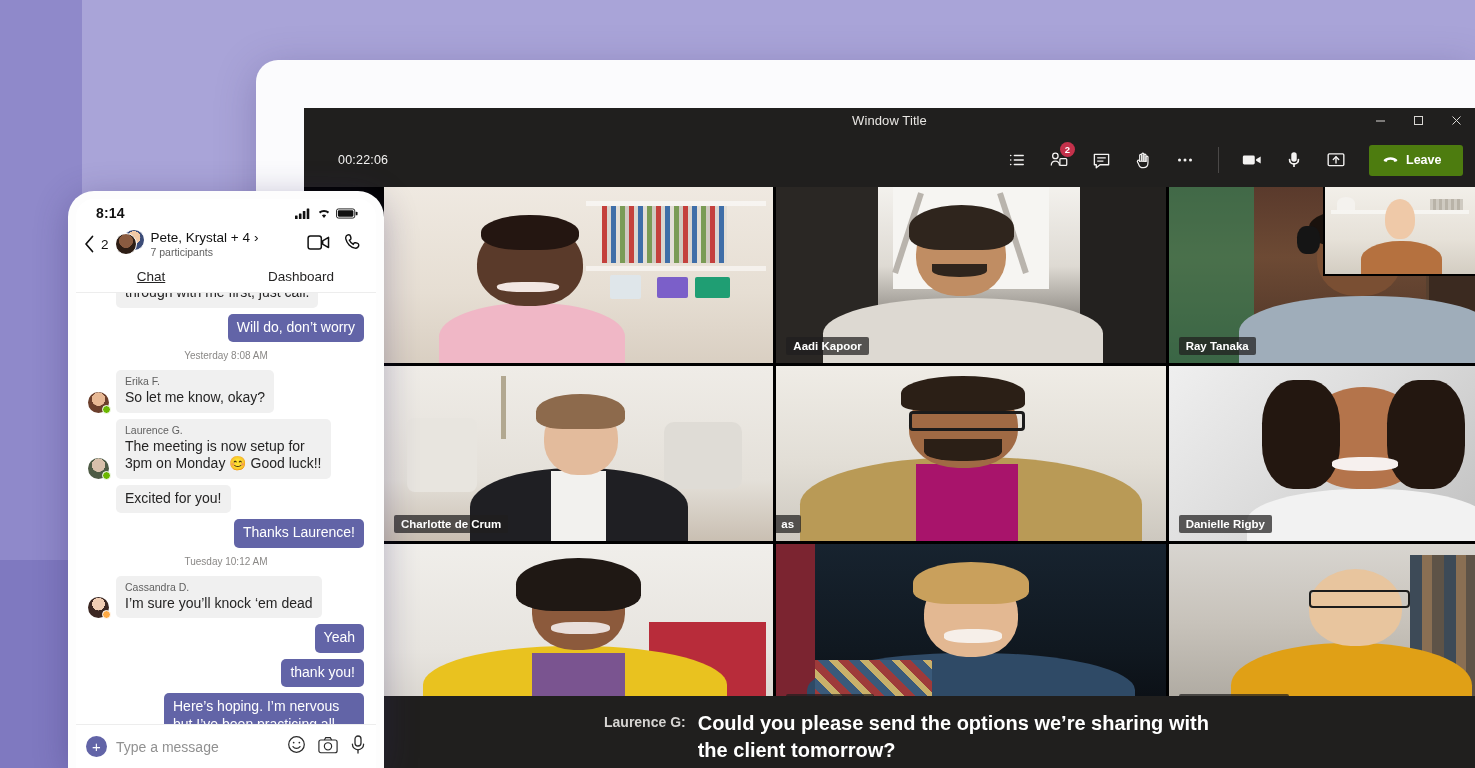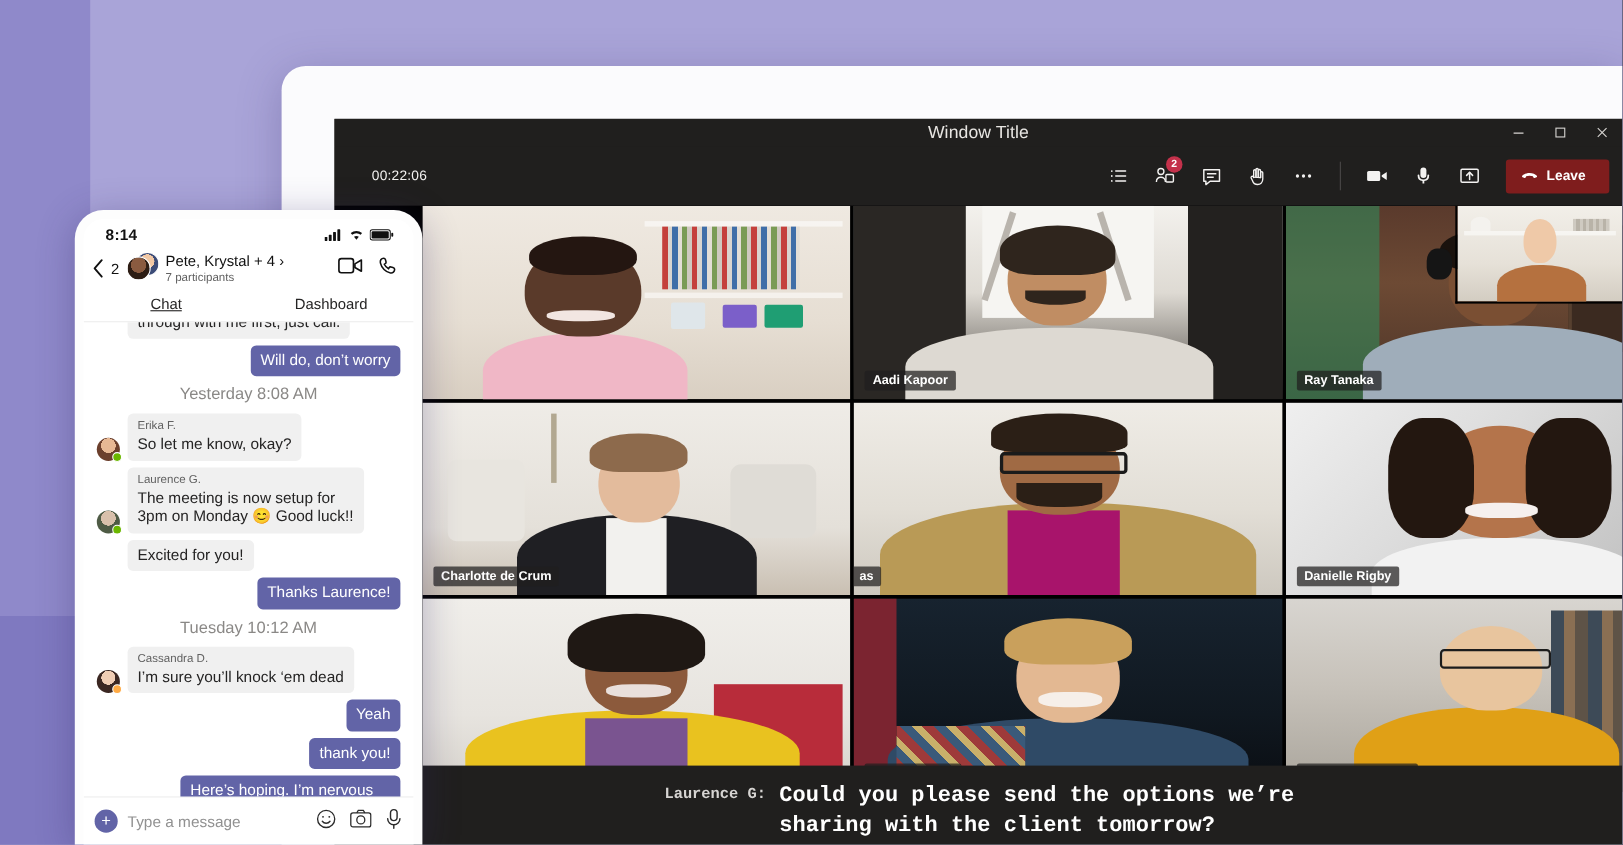--- a/index.html
+++ b/index.html
@@ -34,21 +34,21 @@
     position: absolute; left: 48px; top: 48px; right: 0; bottom: 0;
     background: #201f1e;
     overflow: hidden;
   }
 
   
   .win-titlebar {
     position: relative; height: 25px; background: #201f1e;
     display: flex; align-items: center; justify-content: center;
   }
-  .win-title { color: #e8e6e3; font-size: 16px; letter-spacing: .1px; }
+  .win-title { color: #e8e6e3; font-size: 13px; letter-spacing: .1px; }
   .win-ctrls { position: absolute; right: 0; top: 0; height: 25px; display: flex; }
   .win-ctrl {
     width: 38px; height: 25px; display: flex; align-items: center; justify-content: center;
     color: #d8d6d3;
   }
   .win-ctrl svg { display: block; }
 
   
   .meet-bar {
     height: 54px; background: #201f1e; display: flex; align-items: center;
@@ -63,21 +63,21 @@
   .tbtn svg { display: block; }
   .badge {
     position: absolute; top: -1px; right: 3px;
     min-width: 15px; height: 15px; border-radius: 8px;
     background: #c4314b; color: #fff; font-size: 9.5px; font-weight: bold;
     display: flex; align-items: center; justify-content: center; padding: 0 3px;
   }
   .tsep { width: 1px; height: 26px; background: #4a4847; margin: 0 10px; }
   .leave-btn {
     margin-left: 10px; height: 31px; min-width: 94px; padding: 0 13px;
-    background: #7f1d1d; color: #fff; border: 0; border-radius: 3px;
+    background: #4d7c0f; color: #fff; border: 0; border-radius: 3px;
     display: flex; align-items: center; gap: 7px;
     font-size: 12.5px; font-weight: bold; font-family: "Liberation Sans", sans-serif;
   }
 
   
   .grid-wrap { position: relative; background: #000; height: 533px; overflow: hidden; }
   .vgrid {
     display: grid;
     grid-template-columns: repeat(3, 1fr);
     grid-template-rows: repeat(3, 1fr);
@@ -107,21 +107,21 @@
     position: absolute; border-radius: 48% 48% 0 0;
   }
   .ph .shelf { position: absolute; background: rgba(255,255,255,.55); }
 
   
   .caption-bar {
     position: absolute; left: 0; right: 0; bottom: 0; height: 72px;
     background: #201f1e; display: flex; align-items: flex-start;
     padding: 14px 0 0 0;
   }
-  .caption-inner { display: flex; gap: 12px; padding-left: 300px; font-family: Liberation Mono, monospace; }
+  .caption-inner { display: flex; gap: 12px; padding-left: 300px; }
   .cap-speaker {
     color: #d6d4d2; font-size: 14px; font-weight: bold; white-space: nowrap;
     padding-top: 4px;
   }
   .cap-text {
     color: #fff; font-size: 20px; font-weight: bold; line-height: 1.35;
     max-width: 520px;
   }
 
   
@@ -186,21 +186,21 @@
   .presence.available { background: #6bb700; }
   .presence.away { background: #ffaa44; }
   .bubble {
     max-width: 215px; border-radius: 5px; padding: 5px 9px 6px 9px;
     font-size: 14px; line-height: 1.25; color: #252424;
     background: #f0f0f0;
   }
   .bubble.out { background: #6264a7; color: #fff; }
   .bubble .sender { font-size: 10.5px; color: #616161; margin-bottom: 1px; }
   .divider-time {
-    text-align: center; font-size: 15px; color: #8a8886; margin: 8px 0 9px 0;
+    text-align: center; font-size: 10px; color: #8a8886; margin: 8px 0 9px 0;
   }
 
   .compose {
     height: 44px; border-top: 1px solid #ededed; display: flex; align-items: center;
     padding: 0 10px; gap: 9px;
   }
   .plus-btn {
     width: 21px; height: 21px; border-radius: 50%; background: #6264a7;
     color: #fff; display: flex; align-items: center; justify-content: center;
     font-size: 15px; line-height: 1; flex: 0 0 21px;

